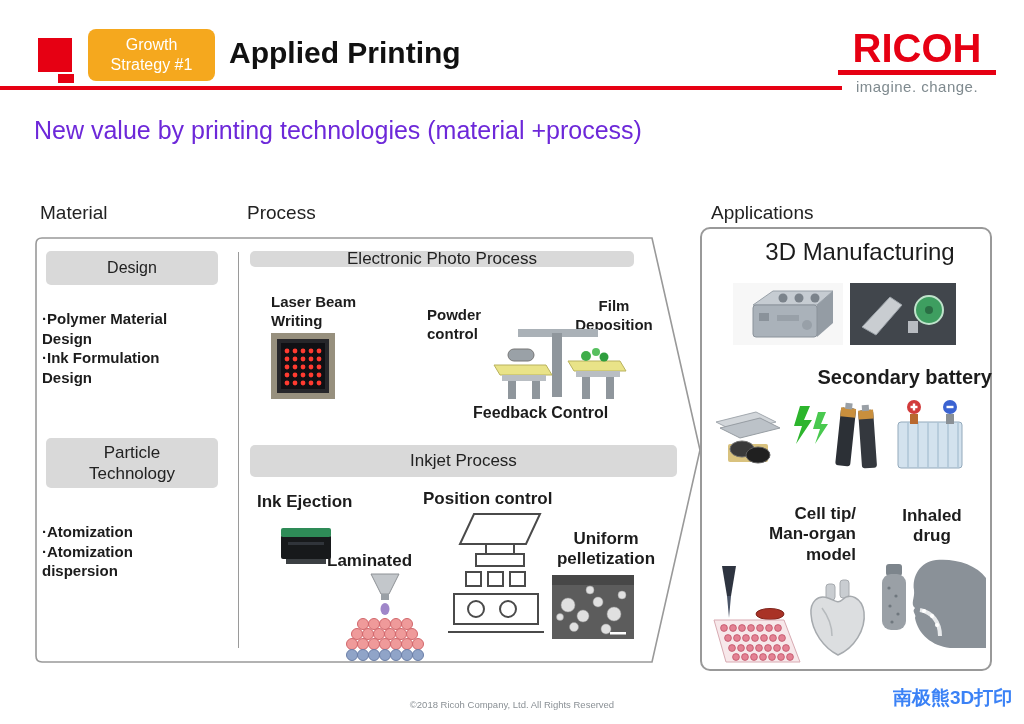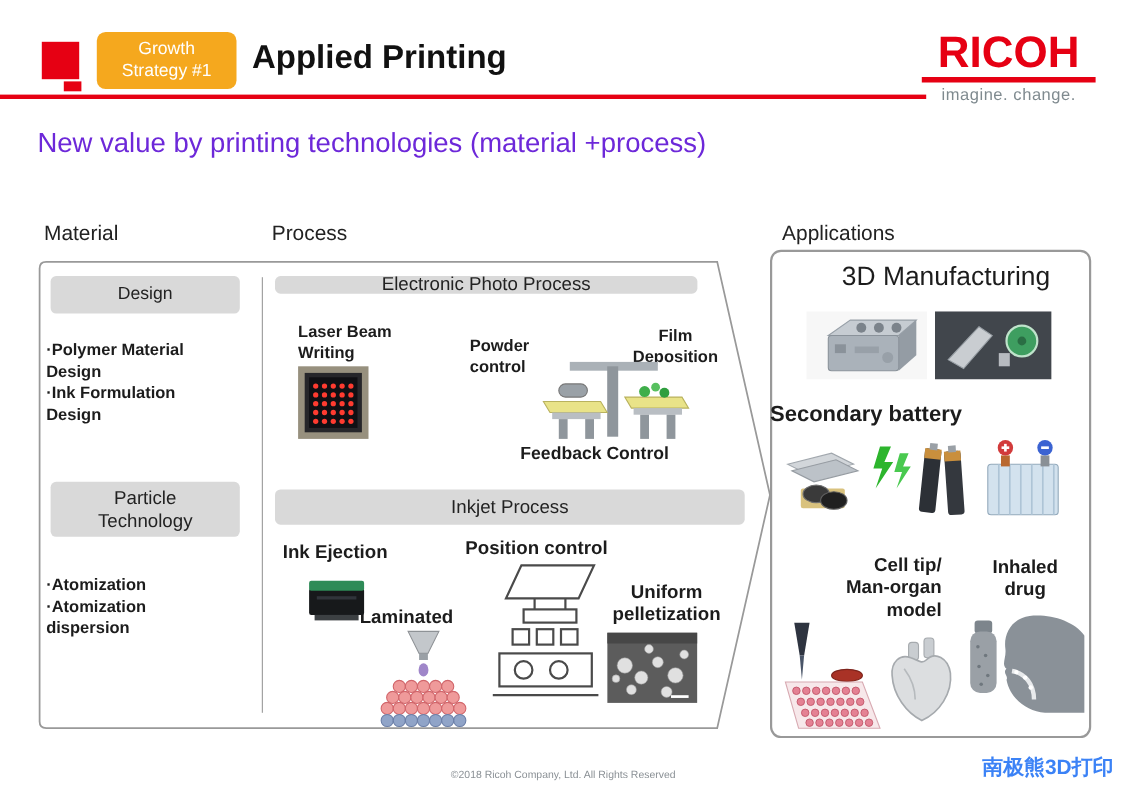--- a/index.html
+++ b/index.html
@@ -56,21 +56,21 @@
 
   .img-laser { left:270px; top:328px; }
   .img-printer { left:488px; top:327px; }
   .img-head { left:278px; top:524px; }
   .img-lam { left:335px; top:572px; }
   .img-pos { left:446px; top:510px; }
   .img-sem { left:552px; top:575px; }
 
   .apps-box { left:700px; top:227px; width:292px; height:444px; border:2px solid #999; border-radius:10px; background:#fff; }
   .mfg-title { left:700px; top:238px; width:292px; font-size:24px; font-weight:normal; text-align:center;margin-left:14px; }
-  .battery-title { left:700px; top:366px; width:292px; font-size:20px; font-weight:bold; text-align:left; }
+  .battery-title { left:700px; top:366px; width:292px; font-size:20px; font-weight:bold; text-align:right; }
   .cell-title { left:704px; top:504px; width:152px; font-size:17px; font-weight:bold; line-height:1.2; text-align:right; }
   .inhaled-title { left:878px; top:506px; width:108px; font-size:17px; font-weight:bold; line-height:1.2; text-align:center; }
   .img-engine { left:733px; top:283px; }
   .img-part { left:850px; top:283px; }
   .img-battery { left:712px; top:392px; }
   .img-cell { left:710px; top:566px; }
   .img-inhaler { left:874px; top:550px; }
 
   .copyright { left:0; top:699px; width:1024px; text-align:center; font-size:9.5px; color:#8a9095; }
   .page-num { left:955px; top:686px; font-size:19px; color:#6b7177; z-index:1;margin-top:35px; }

